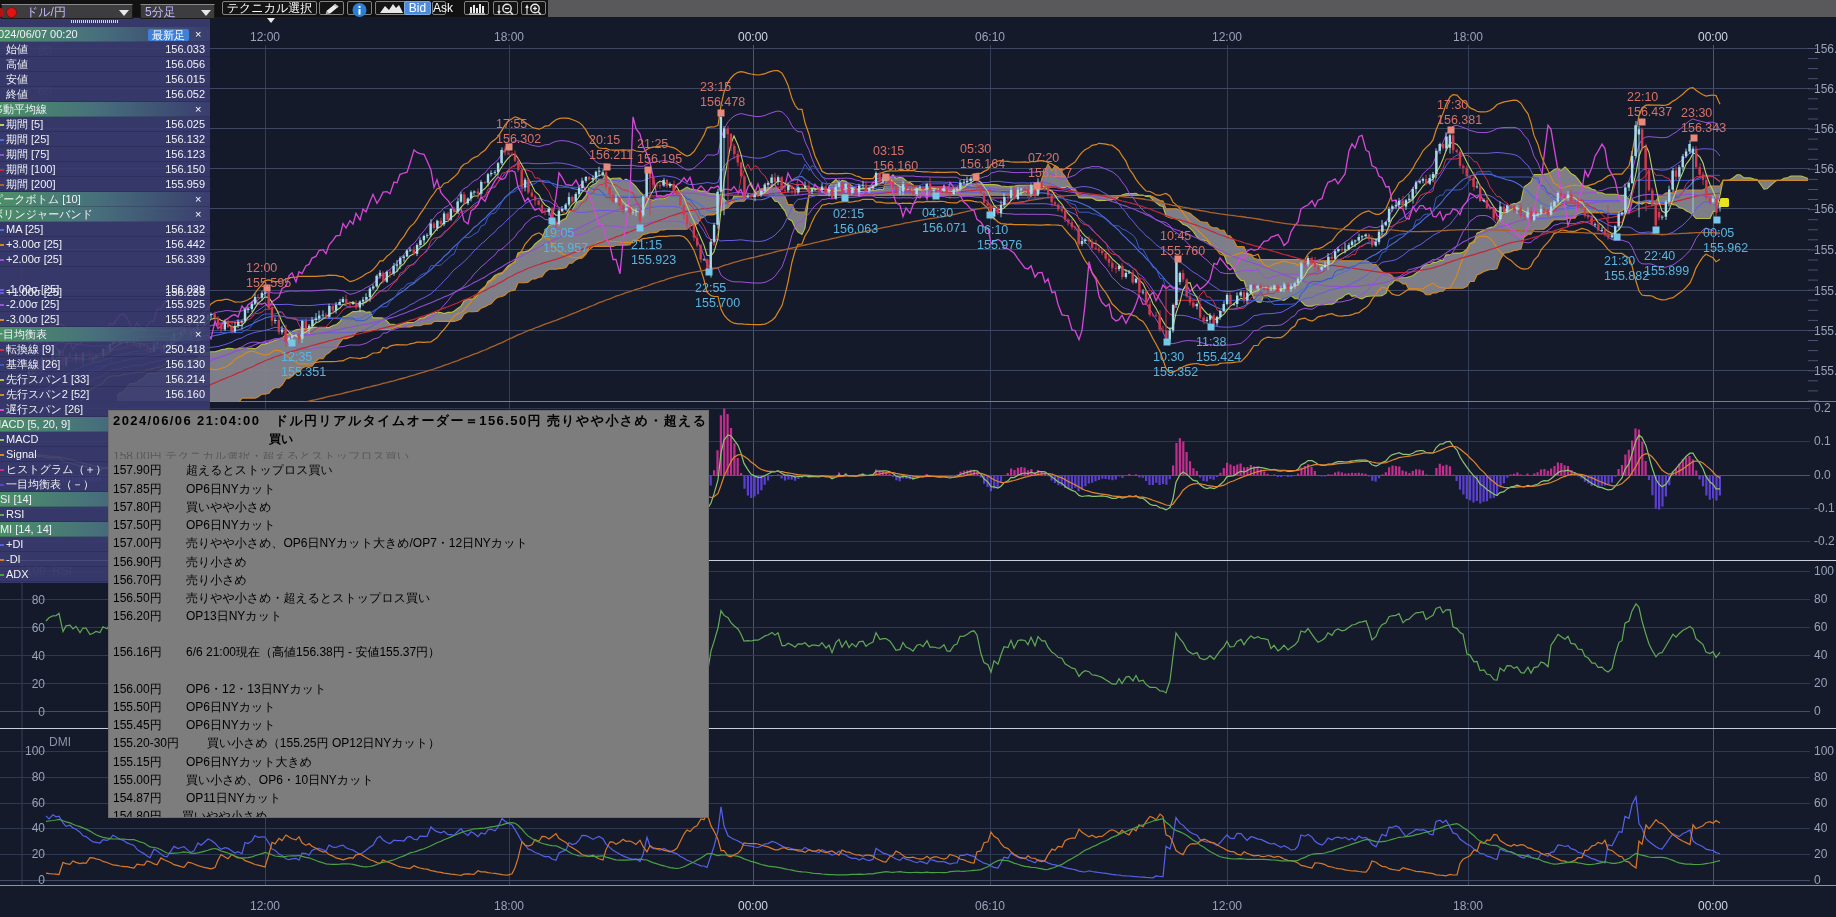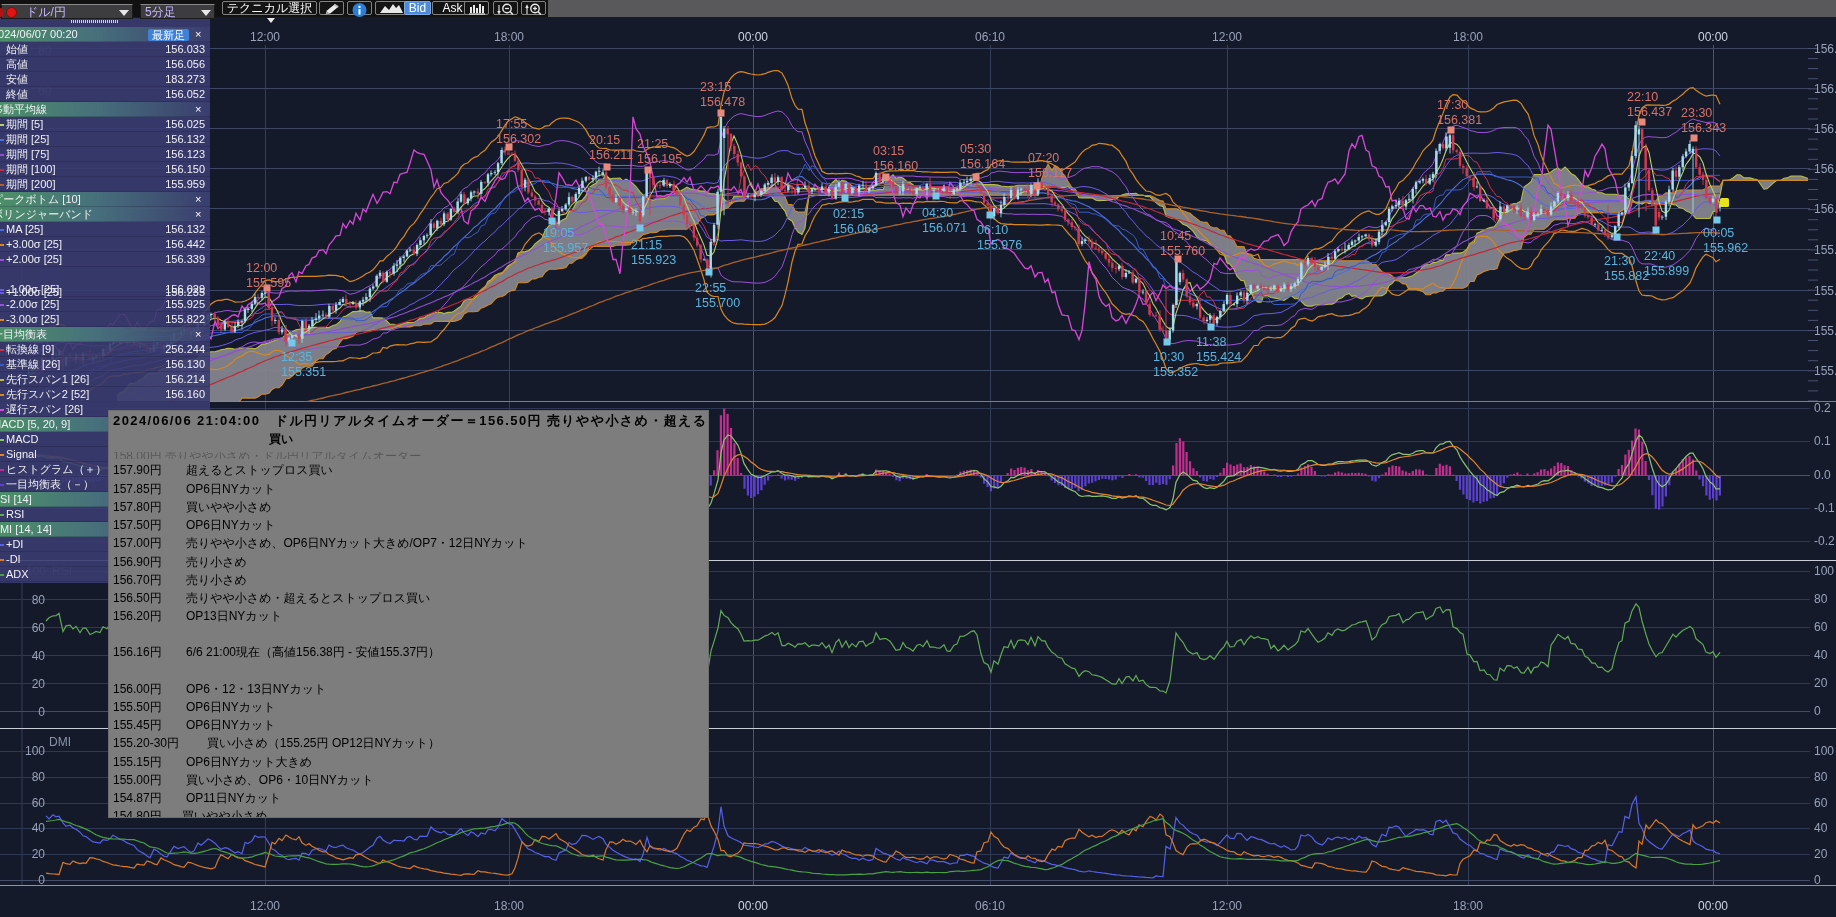--- a/index.html
+++ b/index.html
@@ -307,21 +307,21 @@
       </svg></div>
 <div class="btn ic" style="left:347px;width:25px"><svg width="15" height="14" viewBox="0 0 15 14">
         <circle cx="7.5" cy="7" r="7" fill="#2a7fd4"></circle>
         <rect x="6.5" y="2.8" width="2" height="2.2" fill="#fff"></rect>
         <rect x="6.5" y="6" width="2" height="5.6" fill="#fff"></rect>
       </svg></div>
 <div class="btn ic" style="left:375px;width:33px"><svg width="24" height="11" viewBox="0 0 24 11">
         <path d="M0 10 L5 3 L9 7 L13 1 L16 5 L19 2 L23 10 Z" fill="#e8e8e8"></path>
       </svg></div>
 <div class="btn" style="left:404px;width:27px;background:#4d8ad8;border-color:#7aa8e0;text-align:center">Bid</div>
-<div class="btn" style="left:432px;width:41px;text-align:center">Ask</div>
+<div class="btn" style="left:432px;width:14px;text-align:right">Ask</div>
 <div class="btn ic" style="left:464px;width:25px"><svg width="16" height="12" viewBox="0 0 16 12">
         <g fill="#e8e8e8">
           <rect x="1" y="4" width="2" height="6"></rect>
           <rect x="4" y="2" width="2" height="8"></rect>
           <rect x="7" y="5" width="2" height="5"></rect>
           <rect x="10" y="1" width="2" height="9"></rect>
           <rect x="13" y="3" width="2" height="7"></rect>
         </g>
         <rect x="0" y="10.4" width="16" height="1.2" fill="#e8e8e8"></rect>
       </svg></div>
@@ -349,21 +349,21 @@
     <div class="row" style="top:24px">
       <span class="lab">始値</span>
       <span class="val">156.033</span>
     </div>
     <div class="row" style="top:39px">
       <span class="lab">高値</span>
       <span class="val">156.056</span>
     </div>
     <div class="row" style="top:54px">
       <span class="lab">安値</span>
-      <span class="val">183.273</span>
+      <span class="val">156.015</span>
     </div>
     <div class="row" style="top:69px">
       <span class="lab">終値</span>
       <span class="val">156.052</span>
     </div>
     <div class="row hrow" style="top:84px">
       <span class="hlab">移動平均線</span>
       <span class="x">×</span>
     </div>
     <div class="row" style="top:99px">
@@ -434,30 +434,30 @@
       <span class="lab">-3.00σ [25]</span>
       <span class="val">155.822</span>
     </div>
     <div class="row hrow" style="top:309px">
       <span class="hlab">一目均衡表</span>
       <span class="x">×</span>
     </div>
     <div class="row" style="top:324px">
       <span class="dash" style="background:#d03048"></span>
       <span class="lab">転換線 [9]</span>
-      <span class="val">256.244</span>
+      <span class="val">250.418</span>
     </div>
     <div class="row" style="top:339px">
       <span class="dash" style="background:#3858c8"></span>
       <span class="lab">基準線 [26]</span>
       <span class="val">156.130</span>
     </div>
     <div class="row" style="top:354px">
       <span class="dash" style="background:#b9bd42"></span>
-      <span class="lab">先行スパン1 [26]</span>
+      <span class="lab">先行スパン1 [33]</span>
       <span class="val">156.214</span>
     </div>
     <div class="row" style="top:369px">
       <span class="dash" style="background:#cf8a28"></span>
       <span class="lab">先行スパン2 [52]</span>
       <span class="val">156.160</span>
     </div>
     <div class="row" style="top:384px">
       <span class="dash" style="background:#d848d8"></span>
       <span class="lab">遅行スパン [26]</span>
@@ -504,21 +504,21 @@
     </div>
     <div class="row" style="top:549px">
       <span class="dash" style="background:#4aa045"></span>
       <span class="lab">ADX</span>
     </div>
   </div>
 <div class="tip">
     <div class="tl" style="top:3px;left:4px;font-size:13px;letter-spacing:1.4px"><b>2024/06/06 21:04:00　ドル円リアルタイムオーダー＝156.50円  売りやや小さめ・超えるとストップロス買い</b></div>
     <div class="tl" style="top:21px;left:160px"><b>買い</b></div>
     <div style="position:absolute;top:41px;left:4px;height:7px;overflow:hidden;opacity:.3">
-      <div style="margin-top:-4px">158.00円  売りやや小さめ・ドル円リアルタイムオーダー</div>
+      <div style="margin-top:-4px">158.00円  テクニカル選択・超えるとストップロス買い</div>
     </div>
     <div class="tl" style="top:52px;left:4px">157.90円</div>
     <div class="tl" style="top:52px;left:77px">超えるとストップロス買い</div>
     <div class="tl" style="top:71px;left:4px">157.85円</div>
     <div class="tl" style="top:71px;left:77px">OP6日NYカット</div>
     <div class="tl" style="top:89px;left:4px">157.80円</div>
     <div class="tl" style="top:89px;left:77px">買いやや小さめ</div>
     <div class="tl" style="top:107px;left:4px">157.50円</div>
     <div class="tl" style="top:107px;left:77px">OP6日NYカット</div>
     <div class="tl" style="top:125px;left:4px">157.00円</div>

